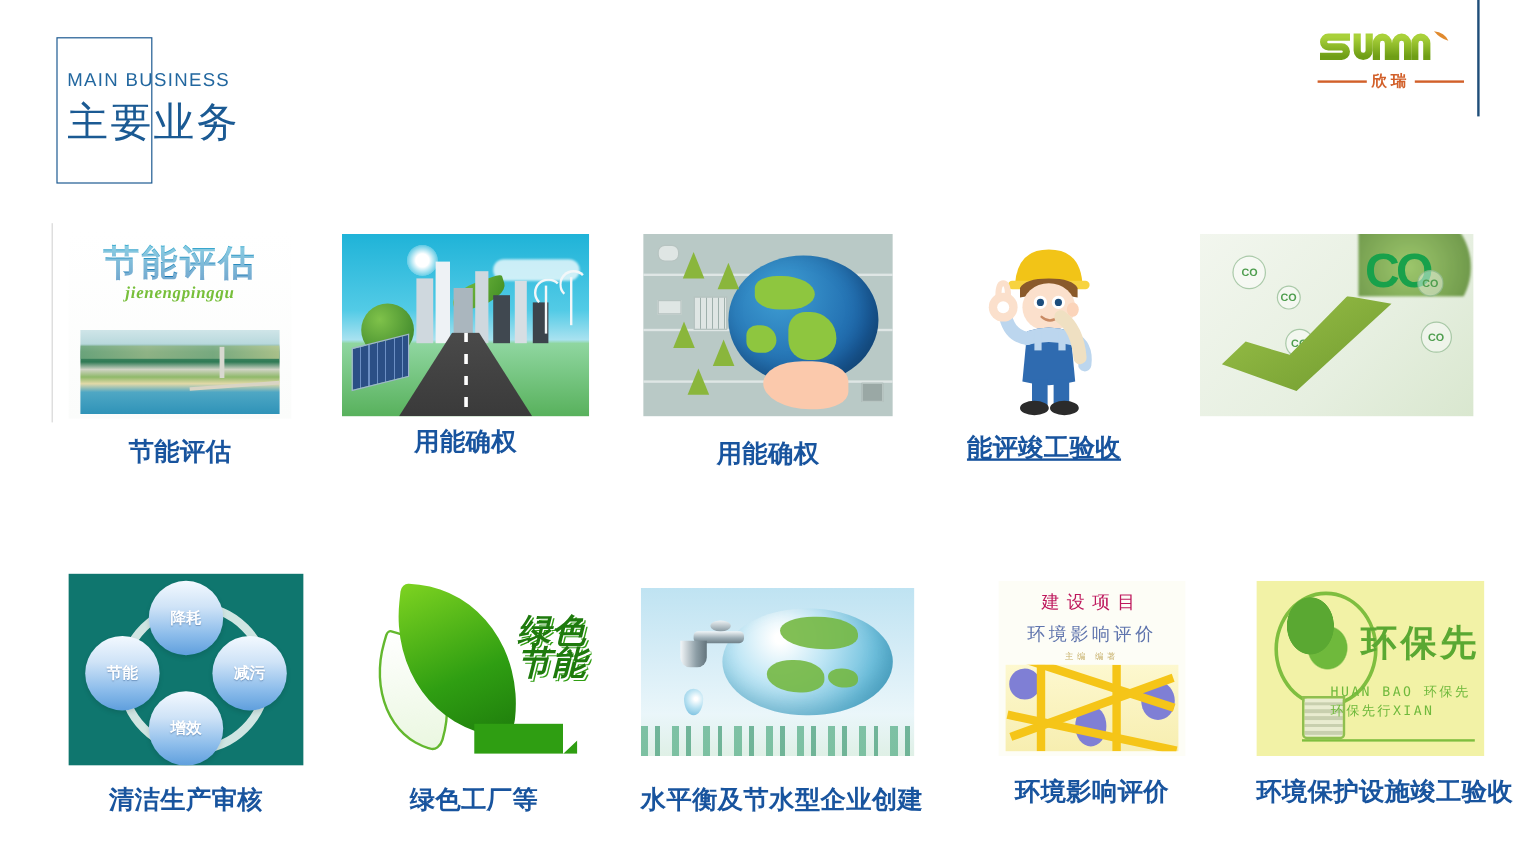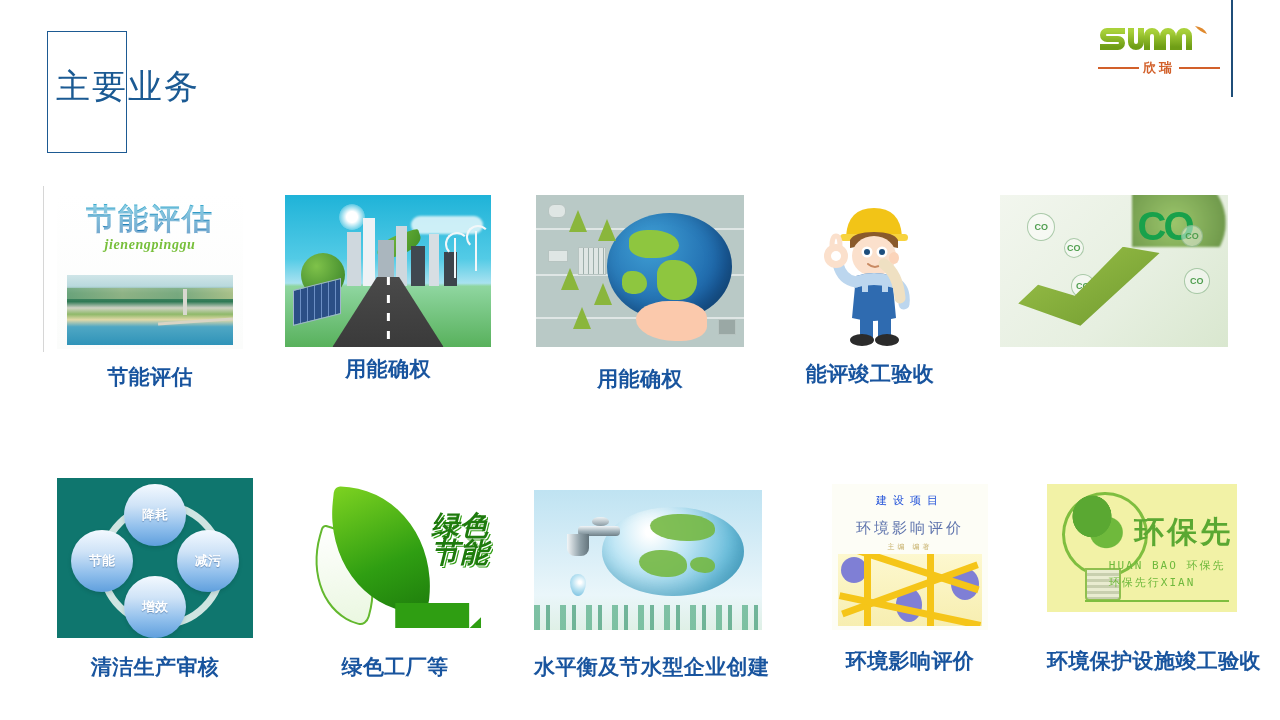--- a/index.html
+++ b/index.html
@@ -247,22 +247,22 @@
   }
   .water8 .skyline{
     position:absolute;left:0;right:0;bottom:0;height:18%;
     background:repeating-linear-gradient(90deg,
       #5bb08a 0 6px,transparent 6px 12px,#4aa07c 12px 16px,transparent 16px 26px);
     opacity:.75;
   }
   
   .book9{background:#fdfdf6;}
   .book9 .btop{
-    position:absolute;left:0;right:0;top:6%;text-align:center;color:#1d4ed8;
-    font-size:11px;letter-spacing:6px;font-family:"DejaVu Sans",sans-serif;
+    position:absolute;left:0;right:0;top:6%;text-align:center;color:#be185d;
+    font-size:15px;letter-spacing:6px;font-family:"DejaVu Sans",sans-serif;
   }
   .book9 .btop2{
     position:absolute;left:0;right:0;top:24%;text-align:center;color:#5f74ad;
     font-size:15px;letter-spacing:3px;font-family:"DejaVu Sans",sans-serif;
   }
   .book9 .bauthor{
     position:absolute;left:0;right:0;top:40%;text-align:center;color:#c7b06a;
     font-size:7px;letter-spacing:3px;
   }
   .book9 .bart{
@@ -298,20 +298,21 @@
   .lamp10 .ruleline{
     position:absolute;left:20%;right:4%;bottom:8%;height:2px;background:#7fbe3f;
   }
 </style>
 </head>
 <body>
 
 <div class="header">
   <div class="title-box"></div>
   <div class="title-text">
+    <div class="main-business">MAIN BUSINESS</div>
     <div class="zh-title">主要业务</div>
   </div>
   <div class="header-rule"></div>
 
   <div class="logo">
     <div class="logo-word">
       <svg viewBox="0 0 122 34" width="122" height="34" aria-hidden="true">
         <defs>
           <linearGradient id="lg" x1="0" y1="0" x2="0" y2="1">
             <stop offset="0%" stop-color="#a9d13a"></stop>
@@ -435,21 +436,21 @@
           <path d="M104 92 q12 6 10 22" stroke="#bcd6ee" stroke-width="11" fill="none" stroke-linecap="round"></path>
           <path d="M94 74 q14 10 16 34" stroke="#efe0c2" stroke-width="11" fill="none" stroke-linecap="round"></path>
 
           <rect x="70" y="126" width="13" height="22" fill="#2f6bb0"></rect>
           <rect x="88" y="126" width="13" height="22" fill="#2f6bb0"></rect>
           <ellipse cx="72" cy="150" rx="12" ry="6" fill="#2b2b2b"></ellipse>
           <ellipse cx="97" cy="150" rx="12" ry="6" fill="#2b2b2b"></ellipse>
         </svg>
       </div>
     </div>
-    <div class="label" style="top:173px;">能评竣工验收</div>
+    <div class="label" style="top:173px;text-decoration:underline;">能评竣工验收</div>
   </div>
 
   <div class="card" style="left:1000px;top:195px;width:228px;height:198px;">
     <div class="thumb" style="width:228px;height:152px;">
       <div class="art carb5">
         <div class="folig"></div>
         <div class="co2big">CO</div>
         <div class="bubble" style="left:12%;top:12%;width:26px;height:26px;">CO</div>
         <div class="bubble" style="left:28%;top:28%;width:18px;height:18px;">CO</div>
         <div class="bubble" style="left:31%;top:52%;width:22px;height:22px;">CO</div>
@@ -523,21 +524,21 @@
           <div class="bar" style="left:18%;top:0;width:7px;height:100%;"></div>
           <div class="bar" style="left:62%;top:0;width:7px;height:100%;"></div>
           <div class="bar" style="left:0;top:74%;width:100%;height:7px;transform:rotate(12deg);"></div>
         </div>
       </div>
     </div>
     <div class="label" style="top:166px;">环境影响评价</div>
   </div>
 
   <div class="card" style="left:1047px;top:484px;width:190px;height:199px;">
-    <div class="thumb" style="width:190px;height:128px;">
+    <div class="thumb" style="width:190px;height:146px;">
       <div class="art lamp10">
         <div class="bulb"></div>
         <div class="bulbmap"></div>
         <div class="base"></div>
         <div class="htext">环保先</div>
         <div class="pinyin">
           <div>HUAN BAO 环保先</div>
           <div>环保先行XIAN</div>
         </div>
         <div class="ruleline"></div>

